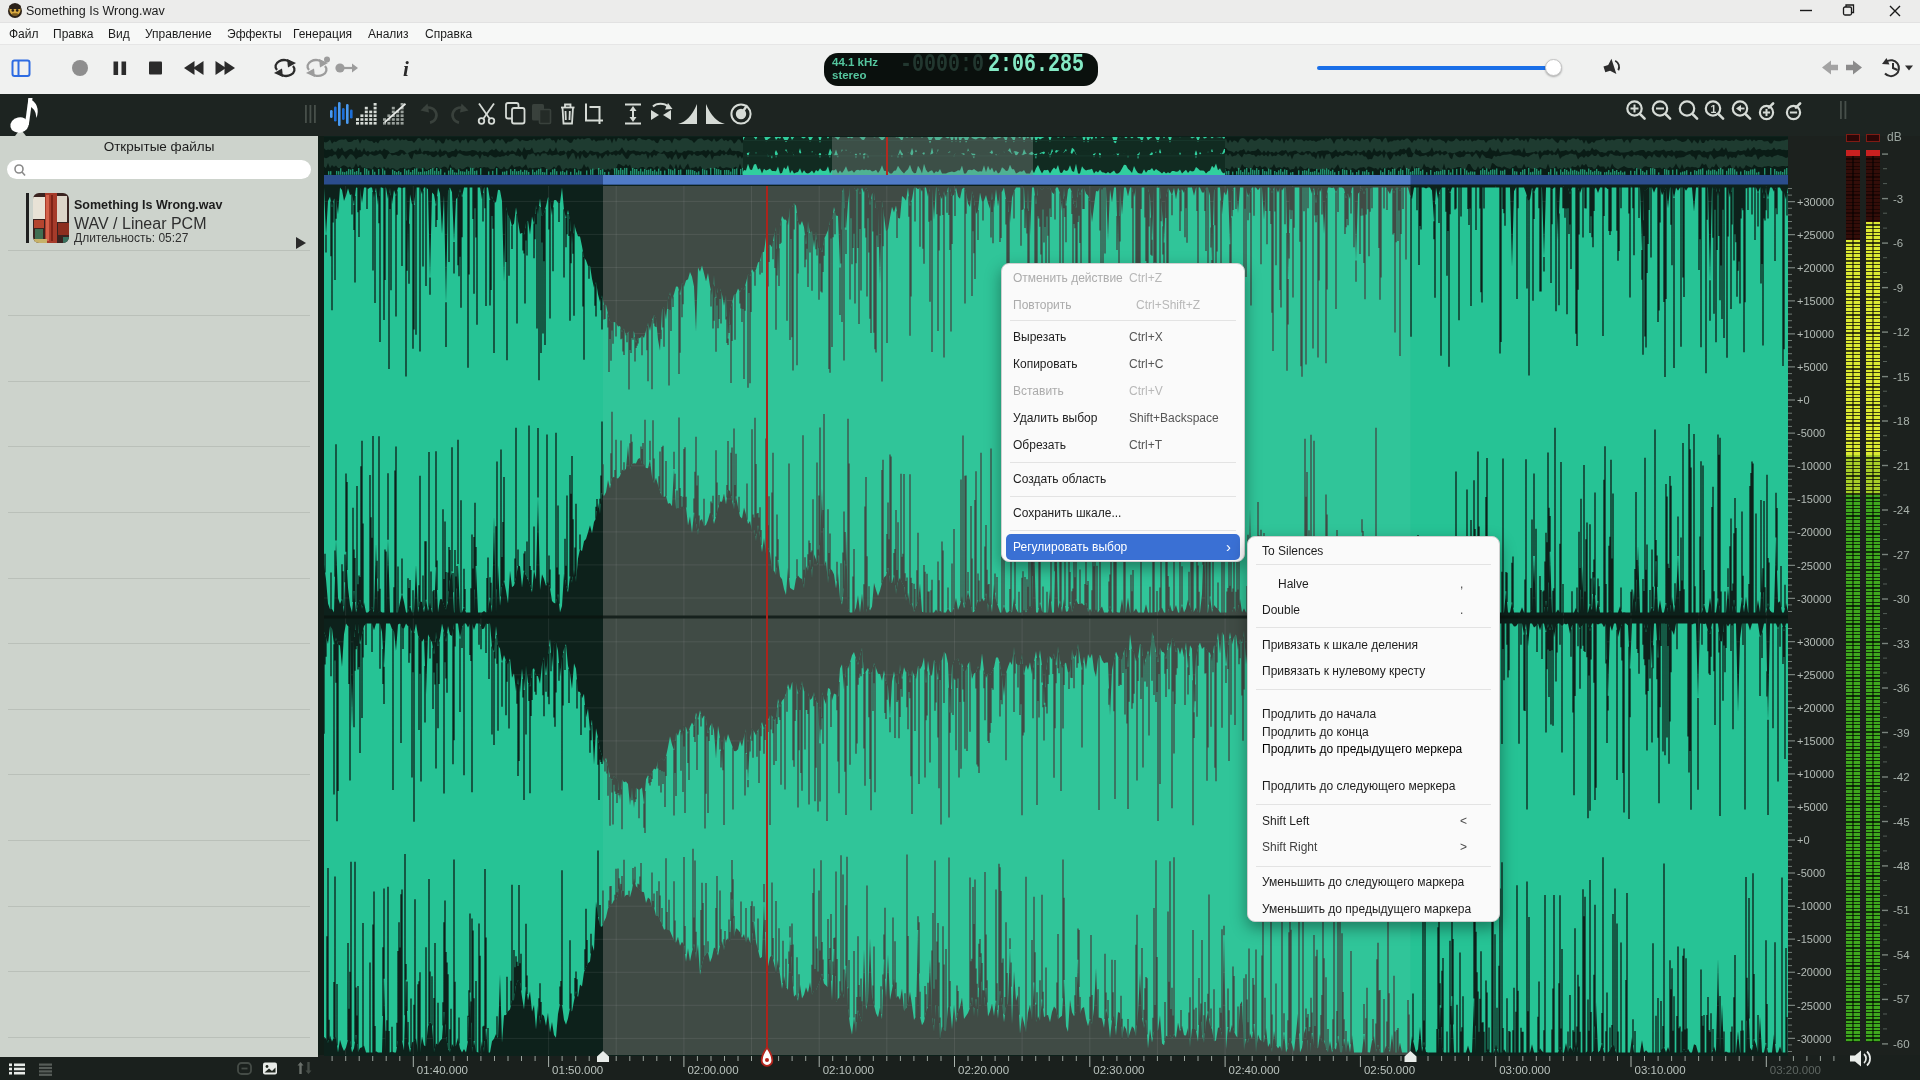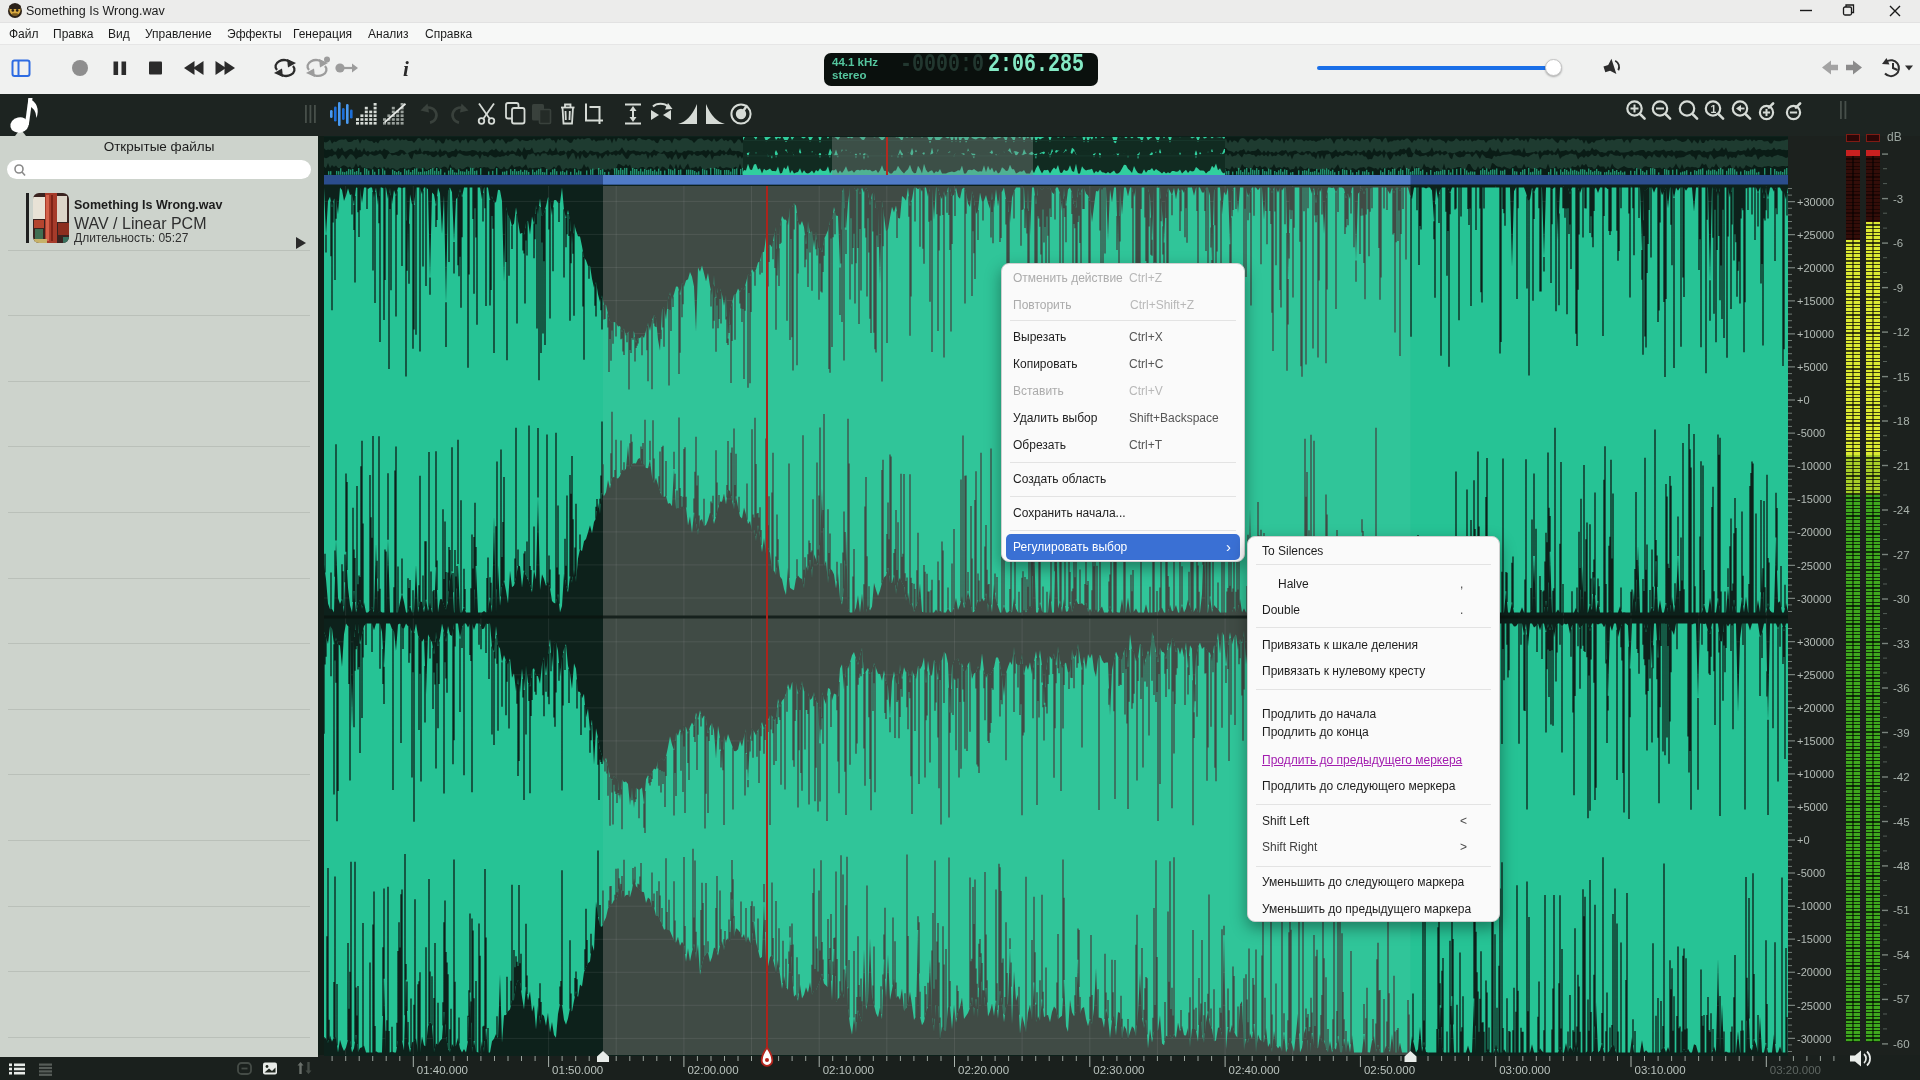--- a/index.html
+++ b/index.html
@@ -1310,21 +1310,21 @@
     </g>
 </svg>
 <svg width="30" height="8" style="position:absolute;left:15px;top:129px;">
     <path d="M0,7 L11,7 L5.5,0 Z" fill="#cdd3cc"></path>
   </svg>
 <svg width="44" height="40" style="position:absolute;left:8px;top:95px;">
   <ellipse cx="11.5" cy="30" rx="9.2" ry="7.6" fill="#fff" transform="rotate(-12 11.5 30)"></ellipse>
   <polygon points="16.8,30 20.8,30 24.5,3 20.5,3" fill="#fff"></polygon>
   <path d="M20.5,3 Q33,9 28.5,23 Q28,13 19.8,10.5 Z" fill="#fff"></path>
 </svg>
-<div style="position:absolute;left:824px;top:53px;width:274px;height:33px;background:#0a100d;border-radius:7px;">
+<div style="position:absolute;left:824px;top:53px;width:274px;height:33px;background:#0a100d;border-radius:14px;">
   <div style="position:absolute;left:8px;top:3px;font-size:11.5px;font-weight:bold;color:#55c69e;line-height:13px;">44.1 kHz<br>stereo</div>
   <div style="position:absolute;left:76px;top:-4px;font-family:'Liberation Mono',monospace;font-size:20px;font-weight:bold;color:#22372f;transform:scaleY(1.32);transform-origin:top;">-0000:0</div>
   <div style="position:absolute;left:164px;top:-4px;font-family:'Liberation Mono',monospace;font-size:20px;font-weight:bold;color:#84e9c4;transform:scaleY(1.32);transform-origin:top;">2:06.285</div>
 </div>
 <div style="position:absolute;left:1317px;top:66px;width:243px;height:3.5px;background:#1a6fe8;border-radius:2px;"></div>
 <div style="position:absolute;left:1545px;top:59px;width:17px;height:17px;background:#fff;border:1px solid #c4c4c4;border-radius:50%;box-shadow:0 1px 2px rgba(0,0,0,0.3);"></div>
 
 <div style="position:absolute;left:1846px;top:134px;width:14px;height:8px;background:#2c0707;border:1px solid #7e1b14;box-sizing:border-box;"></div>
 <div style="position:absolute;left:1846px;top:150px;width:14px;height:892px;background:#111613;"></div>
 <div style="position:absolute;left:1846px;top:150px;width:14px;height:6px;background:#c92020;"></div>
@@ -1338,55 +1338,55 @@
 <div style="position:absolute;left:1866px;top:156px;width:14px;height:66px;background:repeating-linear-gradient(180deg,#330d09 0px,#330d09 2.4px,#1d0604 2.4px,#1d0604 3.6px);"></div>
 <div style="position:absolute;left:1866px;top:222px;width:14px;height:233px;background:repeating-linear-gradient(180deg,#dcea33 0px,#dcea33 2.4px,#3c3f10 2.4px,#3c3f10 3.6px);"></div>
 <div style="position:absolute;left:1866px;top:455px;width:14px;height:40px;background:repeating-linear-gradient(180deg,#a8cf28 0px,#a8cf28 2.4px,#2e3a0c 2.4px,#2e3a0c 3.6px);"></div>
 <div style="position:absolute;left:1866px;top:495px;width:14px;height:547px;background:repeating-linear-gradient(180deg,#3fa81e 0px,#3fa81e 2.4px,#103208 2.4px,#103208 3.6px);"></div>
 <div style="position:absolute;left:1852px;top:156px;width:1.6px;height:886px;background:rgba(0,0,0,0.5);"></div>
 <div style="position:absolute;left:1872px;top:156px;width:1.6px;height:886px;background:rgba(0,0,0,0.5);"></div>
 <div style="position:absolute;left:1001px;top:263px;width:244px;height:299px;background:#fafafa;border:1px solid #cfcfcf;border-radius:8px;box-shadow:0 6px 16px rgba(0,0,0,0.38);font-size:12px;">
     <div style="position:absolute;left:11px;top:1px;height:27px;line-height:27px;color:#ababab;">Отменить действие</div>
     <div style="position:absolute;left:127px;top:1px;height:27px;line-height:27px;color:#b8b8b8;">Ctrl+Z</div>
     <div style="position:absolute;left:11px;top:28px;height:27px;line-height:27px;color:#ababab;">Повторить</div>
-    <div style="position:absolute;left:128px;top:28px;height:27px;line-height:27px;color:#b8b8b8;">Ctrl+Shift+Z</div>
+    <div style="position:absolute;left:134px;top:28px;height:27px;line-height:27px;color:#b8b8b8;">Ctrl+Shift+Z</div>
     <div style="position:absolute;left:8px;right:8px;top:55.5px;height:1px;background:#e3e3e3;"></div>
     <div style="position:absolute;left:11px;top:60px;height:27px;line-height:27px;color:#1d1d1d;">Вырезать</div>
     <div style="position:absolute;left:127px;top:60px;height:27px;line-height:27px;color:#555;">Ctrl+X</div>
     <div style="position:absolute;left:11px;top:87px;height:27px;line-height:27px;color:#1d1d1d;">Копировать</div>
     <div style="position:absolute;left:127px;top:87px;height:27px;line-height:27px;color:#555;">Ctrl+C</div>
     <div style="position:absolute;left:11px;top:114px;height:27px;line-height:27px;color:#ababab;">Вставить</div>
     <div style="position:absolute;left:127px;top:114px;height:27px;line-height:27px;color:#b8b8b8;">Ctrl+V</div>
     <div style="position:absolute;left:11px;top:141px;height:27px;line-height:27px;color:#1d1d1d;text-align:right;">Удалить выбор</div>
     <div style="position:absolute;left:127px;top:141px;height:27px;line-height:27px;color:#555;">Shift+Backspace</div>
     <div style="position:absolute;left:11px;top:168px;height:27px;line-height:27px;color:#1d1d1d;">Обрезать</div>
     <div style="position:absolute;left:127px;top:168px;height:27px;line-height:27px;color:#555;">Ctrl+T</div>
     <div style="position:absolute;left:8px;right:8px;top:197.5px;height:1px;background:#e3e3e3;"></div>
     <div style="position:absolute;left:11px;top:202px;height:27px;line-height:27px;color:#1d1d1d;">Создать область</div>
     <div style="position:absolute;left:8px;right:8px;top:231.5px;height:1px;background:#e3e3e3;"></div>
-    <div style="position:absolute;left:11px;top:236px;height:27px;line-height:27px;color:#1d1d1d;">Сохранить начала...</div>
+    <div style="position:absolute;left:11px;top:236px;height:27px;line-height:27px;color:#1d1d1d;">Сохранить шкале...</div>
     <div style="position:absolute;left:8px;right:8px;top:265.5px;height:1px;background:#e3e3e3;"></div>
     <div style="position:absolute;left:4px;right:4px;top:270px;height:26px;background:#3a70d4;border-radius:5px;"></div>
     <div style="position:absolute;left:11px;top:270px;height:26px;line-height:26px;color:#fff;">Регулировать выбор</div>
     <div style="position:absolute;right:13px;top:269.5px;height:26px;line-height:26px;color:#fff;font-size:15px;">›</div>
   </div>
 <div style="position:absolute;left:1247px;top:536px;width:253px;height:386px;background:#fafafa;border:1px solid #cfcfcf;border-radius:8px;box-shadow:0 6px 16px rgba(0,0,0,0.38);font-size:12px;">
     <div style="position:absolute;left:14px;top:1px;height:26.5px;line-height:26.5px;color:#1d1d1d;">To Silences</div>
     <div style="position:absolute;left:8px;right:8px;top:26.5px;height:1px;background:#e3e3e3;"></div>
     <div style="position:absolute;left:14px;top:33.75px;height:26.5px;line-height:26.5px;color:#1d1d1d;margin-left:16px;">Halve</div>
     <div style="position:absolute;left:212px;top:33.75px;height:26.5px;line-height:26.5px;color:#4b4b4b;">,</div>
     <div style="position:absolute;left:14px;top:60.25px;height:26.5px;line-height:26.5px;color:#1d1d1d;">Double</div>
     <div style="position:absolute;left:212px;top:60.25px;height:26.5px;line-height:26.5px;color:#4b4b4b;">.</div>
     <div style="position:absolute;left:8px;right:8px;top:89.5px;height:1px;background:#e3e3e3;"></div>
     <div style="position:absolute;left:14px;top:94.75px;height:26.5px;line-height:26.5px;color:#1d1d1d;">Привязать к шкале деления</div>
     <div style="position:absolute;left:14px;top:121.25px;height:26.5px;line-height:26.5px;color:#1d1d1d;">Привязать к нулевому кресту</div>
     <div style="position:absolute;left:8px;right:8px;top:151.5px;height:1px;background:#e3e3e3;"></div>
     <div style="position:absolute;left:14px;top:155.75px;height:26.5px;line-height:26.5px;color:#1d1d1d;margin-top:8px;">Продлить до начала</div>
     <div style="position:absolute;left:14px;top:182.25px;height:26.5px;line-height:26.5px;color:#1d1d1d;">Продлить до конца</div>
-    <div style="position:absolute;left:14px;top:210px;height:26.5px;line-height:26.5px;color:#a21caf;text-decoration:underline;">Продлить до предыдущего меркера</div>
+    <div style="position:absolute;left:14px;top:199px;height:26.5px;line-height:26.5px;color:#000000;">Продлить до предыдущего меркера</div>
     <div style="position:absolute;left:14px;top:235.75px;height:26.5px;line-height:26.5px;color:#1d1d1d;">Продлить до следующего меркера</div>
     <div style="position:absolute;left:8px;right:8px;top:266.5px;height:1px;background:#e3e3e3;"></div>
     <div style="position:absolute;left:14px;top:270.75px;height:26.5px;line-height:26.5px;color:#1d1d1d;">Shift Left</div>
     <div style="position:absolute;left:212px;top:270.75px;height:26.5px;line-height:26.5px;color:#4b4b4b;">&lt;</div>
     <div style="position:absolute;left:14px;top:297.25px;height:26.5px;line-height:26.5px;color:#404040;">Shift Right</div>
     <div style="position:absolute;left:212px;top:297.25px;height:26.5px;line-height:26.5px;color:#4b4b4b;">&gt;</div>
     <div style="position:absolute;left:8px;right:8px;top:328.5px;height:1px;background:#e3e3e3;"></div>
     <div style="position:absolute;left:14px;top:332.25px;height:26.5px;line-height:26.5px;color:#1d1d1d;">Уменьшить до следующего маркера</div>
     <div style="position:absolute;left:14px;top:358.75px;height:26.5px;line-height:26.5px;color:#1d1d1d;">Уменьшить до предыдущего маркера</div>
   </div>

